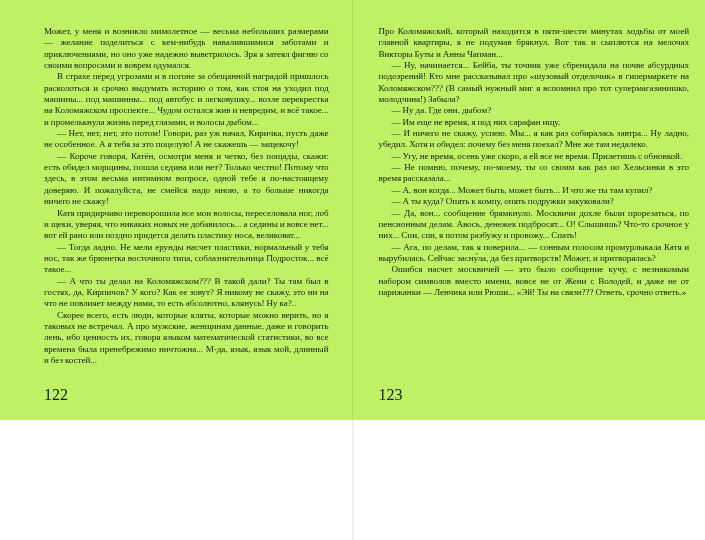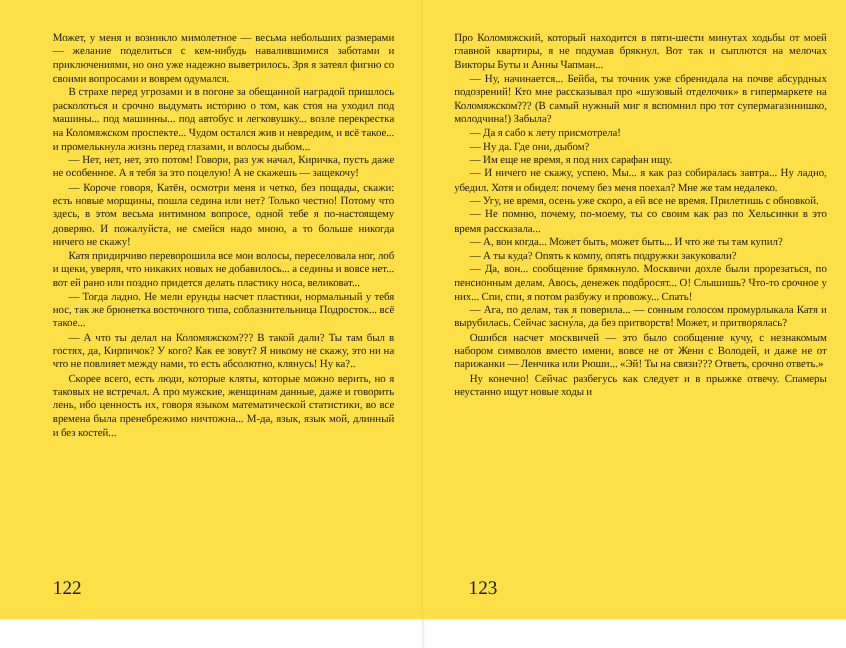--- a/index.html
+++ b/index.html
@@ -18,23 +18,23 @@
     position: relative;
     width: 705px;
     height: 540px;
     display: flex;
     box-sizing: border-box;
     background: #fefefe;
   }
   .page {
     position: relative;
     box-sizing: border-box;
-    height: 516px;
+    height: 420px;
     flex: 1 1 50%;
-    background: #fde047;
+    background: #bef264;
   }
   .page-left {
     padding: 26px 24px 0 44px;
   }
   .page-right {
     padding: 26px 16px 0 26px;
   }
   .gutter {
     position: absolute;
     top: 0;
@@ -59,63 +59,61 @@
     text-indent: 0;
   }
   .page-left .folio-wrap,
   .page-right .folio-wrap {
     position: absolute;
     left: 44px;
     right: 24px;
     bottom: 16px;
   }
   .page-right .folio-wrap {
-    left: 38px;
+    left: 26px;
     right: 40px;
   }
 </style>
 </head>
 <body>
 
 <div class="spread">
 
   <div class="page page-left">
     <div class="column">
       <p class="noindent">Может, у меня и возникло мимолетное — весьма небольших размерами — желание поделиться с кем-нибудь навалившимися заботами и приключениями, но оно уже надежно выветрилось. Зря я затеял фигню со своими вопросами и воврем одумался.</p>
       <p>В страхе перед угрозами и в погоне за обещанной наградой пришлось расколоться и срочно выдумать историю о том, как стоя на уходил под машины... под машинны... под автобус и легковушку... возле перекрестка на Коломяжском проспекте... Чудом остался жив и невредим, и всё такое... и промелькнула жизнь перед глазами, и волосы дыбом...</p>
       <p>— Нет, нет, нет, это потом! Говори, раз уж начал, Киричка, пусть даже не особенное. А я тебя за это поцелую! А не скажешь — защекочу!</p>
-      <p>— Короче говоря, Катён, осмотри меня и четко, без пощады, скажи: есть новые морщины, пошла седина или нет? Только честно! Потому что здесь, в этом весьма интимном вопросе, одной тебе я по-настоящему доверяю. И пожалуйста, не смейся надо мною, а то больше никогда ничего не скажу!</p>
+      <p>— Короче говоря, Катён, осмотри меня и четко, без пощады, скажи: есть обидел морщины, пошла седина или нет? Только честно! Потому что здесь, в этом весьма интимном вопросе, одной тебе я по-настоящему доверяю. И пожалуйста, не смейся надо мною, а то больше никогда ничего не скажу!</p>
       <p>Катя придирчиво переворошила все мои волосы, переселовала ног, лоб и щеки, уверяя, что никаких новых не добавилось... а седины и вовсе нет... вот ей рано или поздно придется делать пластику носа, великоват...</p>
       <p>— Тогда ладно. Не мели ерунды насчет пластики, нормальный у тебя нос, так же брюнетка восточного типа, соблазнительница Подросток... всё такое...</p>
       <p>— А что ты делал на Коломяжском??? В такой дали? Ты там был в гостях, да, Кирпичок? У кого? Как ее зовут? Я никому не скажу, это ни на что не повлияет между нами, то есть абсолютно, клянусь! Ну ка?..</p>
       <p>Скорее всего, есть люди, которые кляты, которые можно верить, но я таковых не встречал. А про мужские, женщинам данные, даже и говорить лень, ибо ценность их, говоря языком математической статистики, во все времена была пренебрежимо ничтожна... М-да, язык, язык мой, длинный и без костей...</p>
     </div>
     <div class="folio-wrap">
       <span class="folio-num">122</span>
     </div>
   </div>
 
   <div class="gutter"></div>
 
   <div class="page page-right">
     <div class="column">
       <p class="noindent">Про Коломяжский, который находится в пяти-шести минутах ходьбы от моей главной квартиры, я не подумав брякнул. Вот так и сыплются на мелочах Викторы Буты и Анны Чапман...</p>
       <p>— Ну, начинается... Бейба, ты точник уже сбренидала на почве абсурдных подозрений! Кто мне рассказывал про «шузовый отделочик» в гипермаркете на Коломяжском??? (В самый нужный миг я вспомнил про тот супермагазинишко, молодчина!) Забыла?</p>
-      <p>— Да я сабо к лету присмотрела!</p>
       <p>— Ну да. Где они, дыбом?</p>
       <p>— Им еще не время, я под них сарафан ищу.</p>
       <p>— И ничего не скажу, успею. Мы... я как раз собиралась завтра... Ну ладно, убедил. Хотя и обидел: почему без меня поехал? Мне же там недалеко.</p>
       <p>— Угу, не время, осень уже скоро, а ей все не время. Прилетишь с обновкой.</p>
       <p>— Не помню, почему, по-моему, ты со своим как раз по Хельсинки в это время рассказала...</p>
       <p>— А, вон когда... Может быть, может быть... И что же ты там купил?</p>
       <p>— А ты куда? Опять к компу, опять подружки закуковали?</p>
       <p>— Да, вон... сообщение брямкнуло. Москвичи дохле были прорезаться, по пенсионным делам. Авось, денежек подбросят... О! Слышишь? Что-то срочное у них... Спи, спи, я потом разбужу и провожу... Спать!</p>
       <p>— Ага, по делам, так я поверила... — сонным голосом промурлыкала Катя и вырубилась. Сейчас засну́ла, да без притворств! Может, и притворялась?</p>
       <p>Ошибся насчет москвичей — это было сообщение кучу, с незнакомым набором символов вместо имени, вовсе не от Жени с Володей, и даже не от парижанки — Ленчика или Рюши... «Эй! Ты на связи??? Ответь, срочно ответь.»</p>
-      <p>Ну конечно! Сейчас разбегусь как следует и в прыжке отвечу. Спамеры неустанно ищут новые ходы и</p>
       <p></p>
     </div>
     <div class="folio-wrap">
       <span class="folio-num">123</span>
     </div>
   </div>
 
 </div>
 
 </body></html>

